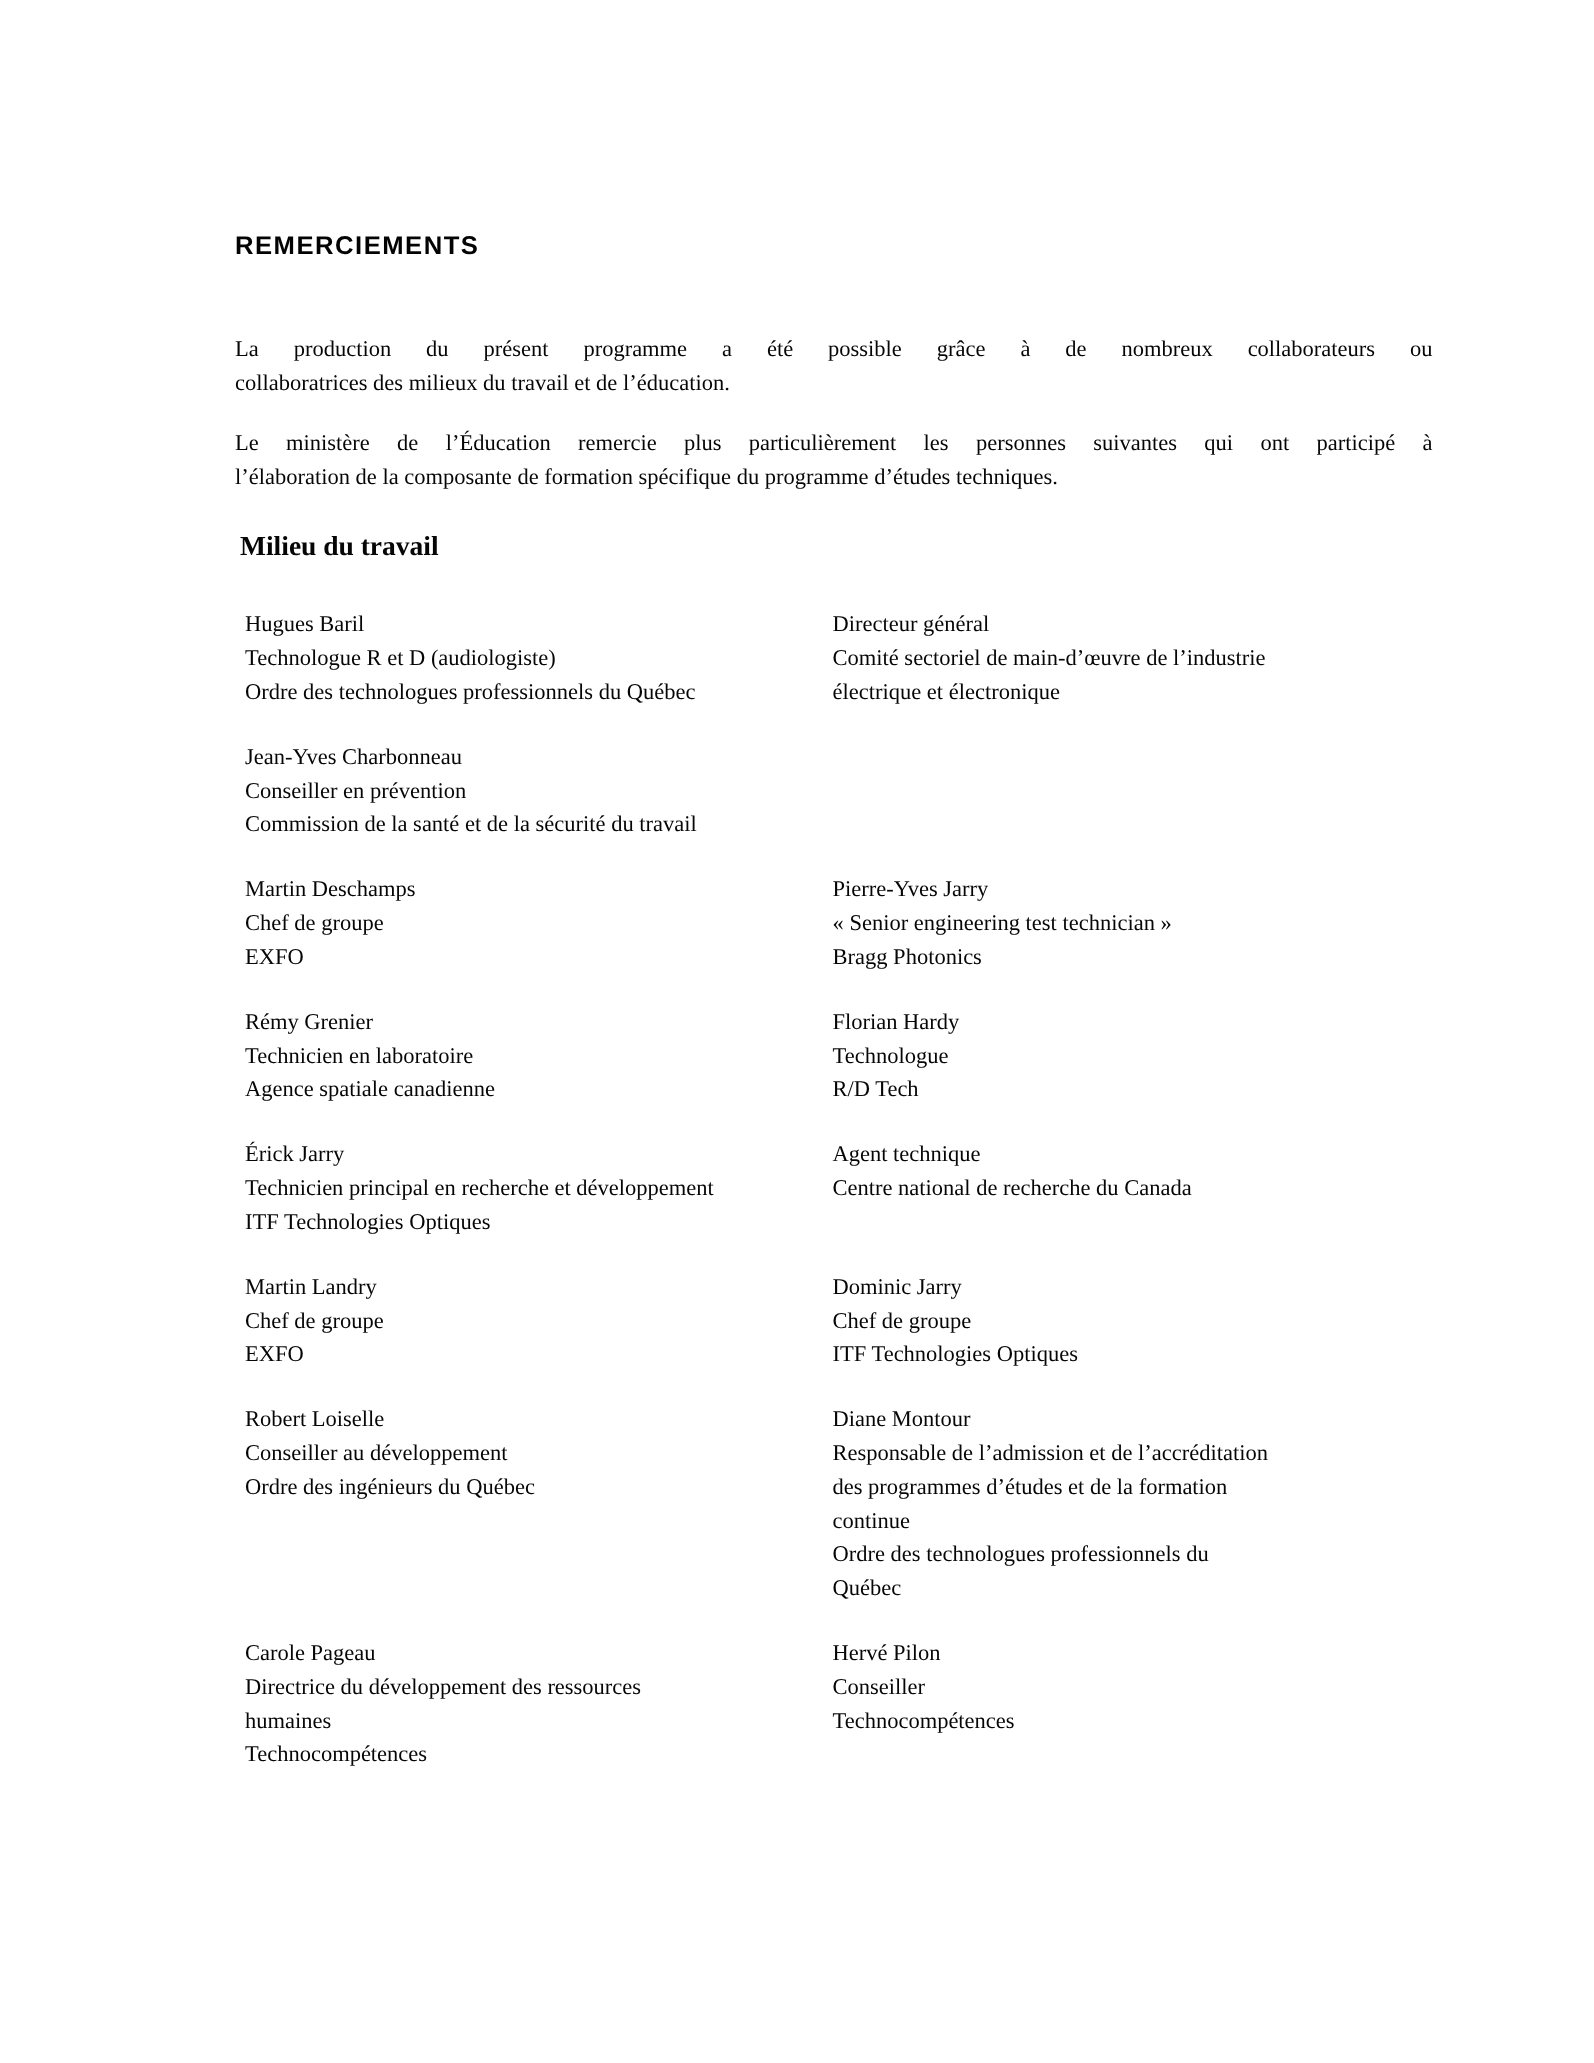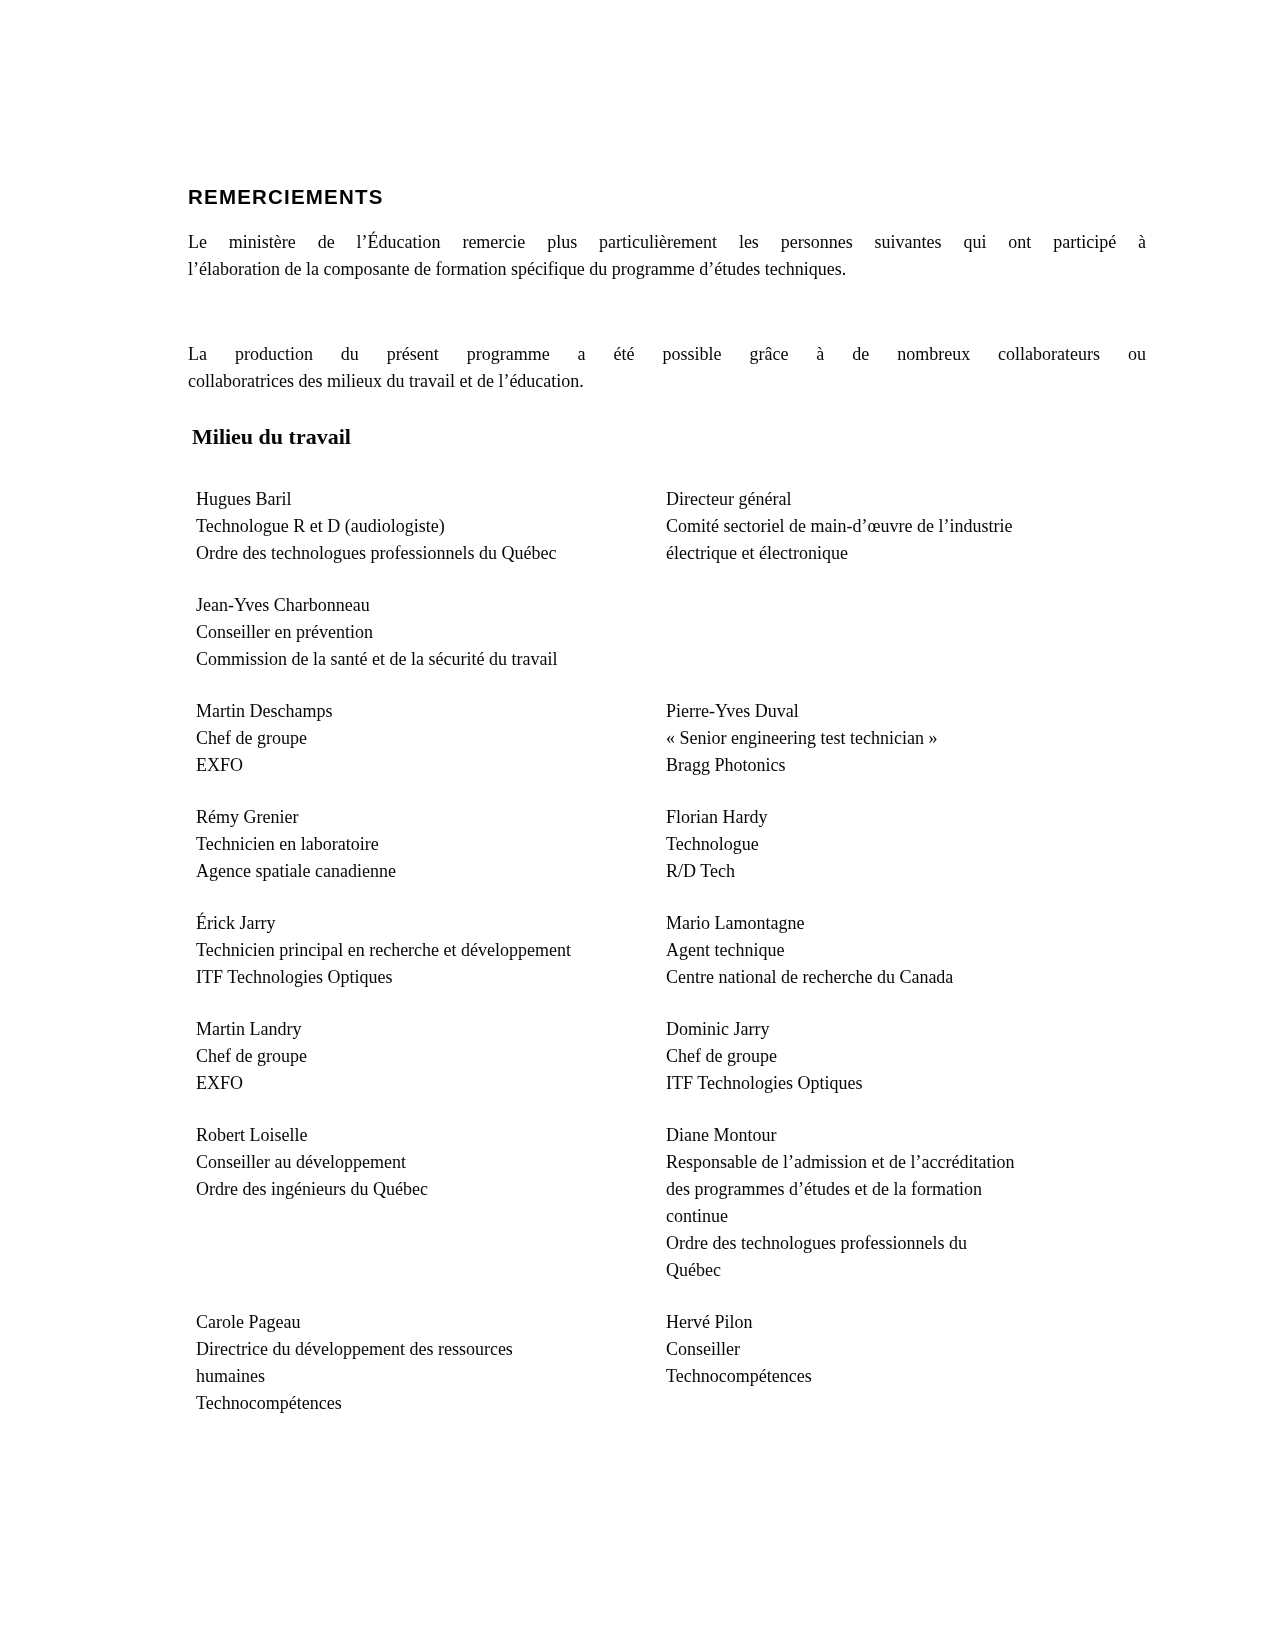--- a/index.html
+++ b/index.html
@@ -74,30 +74,30 @@
   .person-details { white-space: pre-line; }
 </style>
 </head>
 <body>
 
 <div class="page">
   <div class="content">
 
     <h1 class="doc-title">REMERCIEMENTS</h1>
 
+    <div class="para para-1">
+      <div class="jline">La production du présent programme a été possible grâce à de nombreux collaborateurs ou</div>
+      <div>collaboratrices des milieux du travail et de l’éducation.</div>
+    </div>
+
     <div class="para para-2">
       <div class="jline">Le ministère de l’Éducation remercie plus particulièrement les personnes suivantes qui ont participé à</div>
       <div>l’élaboration de la composante de formation spécifique du programme d’études techniques.</div>
     </div>
 
-    <div class="para para-1">
-      <div class="jline">La production du présent programme a été possible grâce à de nombreux collaborateurs ou</div>
-      <div>collaboratrices des milieux du travail et de l’éducation.</div>
-    </div>
-
     <h2 class="section-heading">Milieu du travail</h2>
 
     <div class="entries">
 
       <div class="entry-row">
         <div class="col-left">
           <div class="person-name">Hugues Baril</div>
           <div class="person-details">Technologue R et D (audiologiste)
 Ordre des technologues professionnels du Québec</div>
         </div>
@@ -116,21 +116,21 @@
         </div>
       </div>
 
       <div class="entry-row">
         <div class="col-left">
           <div class="person-name">Martin Deschamps</div>
           <div class="person-details">Chef de groupe
 EXFO</div>
         </div>
         <div class="col-right">
-          <div class="person-name">Pierre-Yves Duval</div>
+          <div class="person-name">Pierre-Yves Jarry</div>
           <div class="person-details">« Senior engineering test technician »
 Bragg Photonics</div>
         </div>
       </div>
 
       <div class="entry-row">
         <div class="col-left">
           <div class="person-name">Rémy Grenier</div>
           <div class="person-details">Technicien en laboratoire
 Agence spatiale canadienne</div>
@@ -142,21 +142,20 @@
         </div>
       </div>
 
       <div class="entry-row">
         <div class="col-left">
           <div class="person-name">Érick Jarry</div>
           <div class="person-details">Technicien principal en recherche et développement
 ITF Technologies Optiques</div>
         </div>
         <div class="col-right">
-          <div class="person-name">Mario Lamontagne</div>
           <div class="person-details">Agent technique
 Centre national de recherche du Canada</div>
         </div>
       </div>
 
       <div class="entry-row">
         <div class="col-left">
           <div class="person-name">Martin Landry</div>
           <div class="person-details">Chef de groupe
 EXFO</div>

